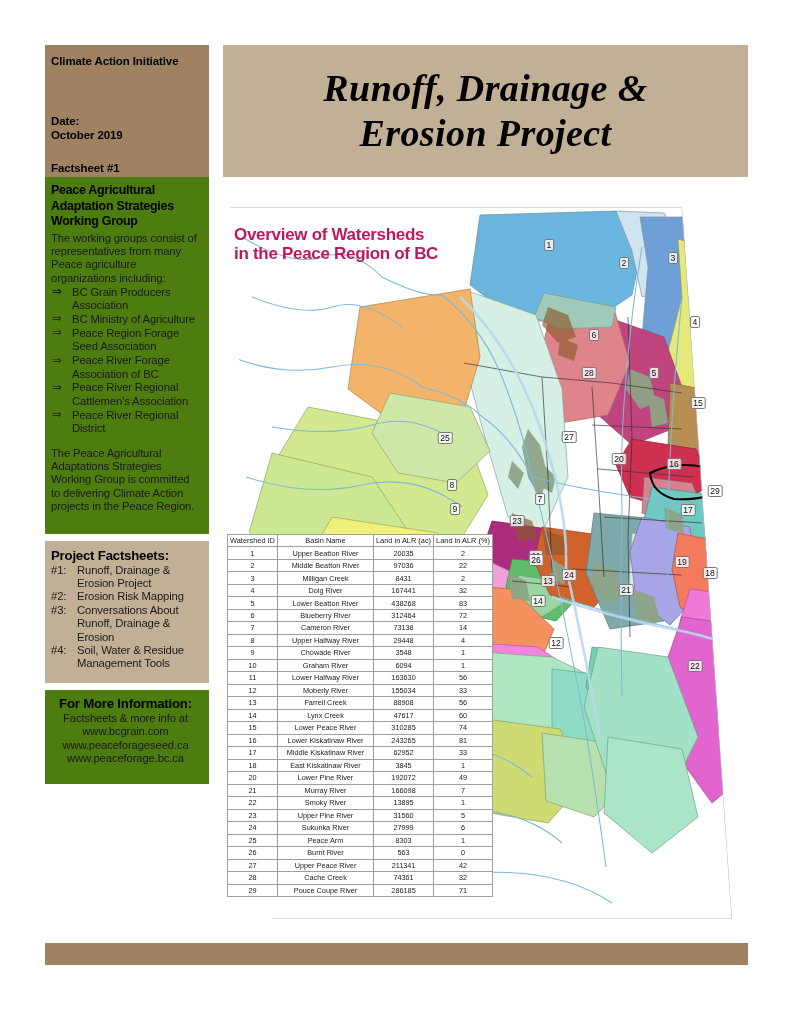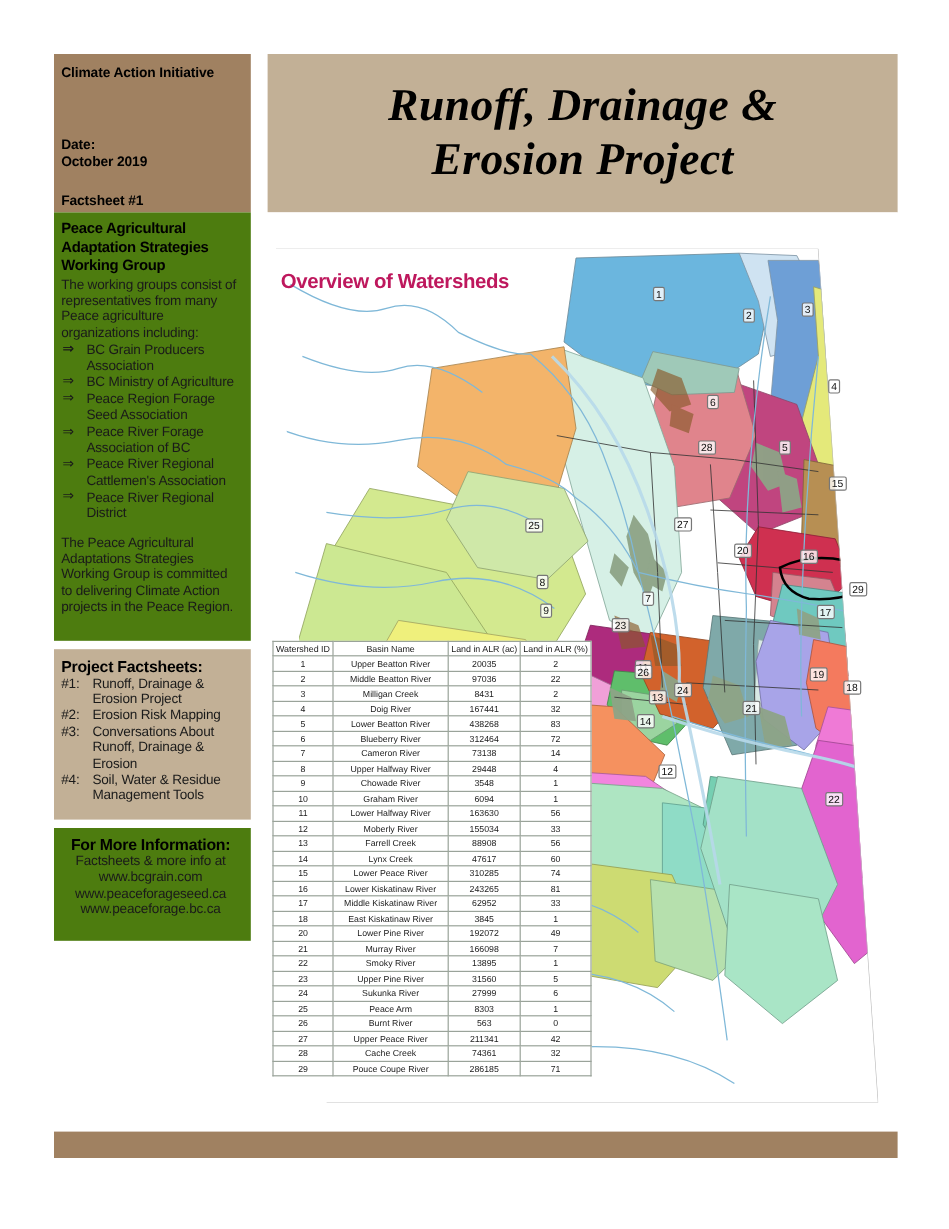--- a/index.html
+++ b/index.html
@@ -371,20 +371,21 @@
         </g>
 
         <path d="M438,296 Q462,284 492,290 Q512,298 508,312 Q494,324 462,322 Q440,316 438,296 Z" fill="none" stroke="#000" stroke-width="2.1"></path>
 
         <path d="M18,30 L470,30 L520,742 L60,742" fill="none" stroke="#b9b9b9" stroke-width="1"></path>
       </g>
     </svg>
 
     <div id="map-title">
       <span>Overview of  Watersheds</span>
+      <span>in the Peace Region of BC</span>
     </div>
 
     <div id="wlabels">
         <div class="wlab" style="left: 337px; top: 68px;">1</div>
         <div class="wlab" style="left: 412px; top: 86px;">2</div>
         <div class="wlab" style="left: 461px; top: 81px;">3</div>
         <div class="wlab" style="left: 483px; top: 145px;">4</div>
         <div class="wlab" style="left: 442px; top: 196px;">5</div>
         <div class="wlab" style="left: 382px; top: 158px;">6</div>
         <div class="wlab" style="left: 328px; top: 322px;">7</div>

